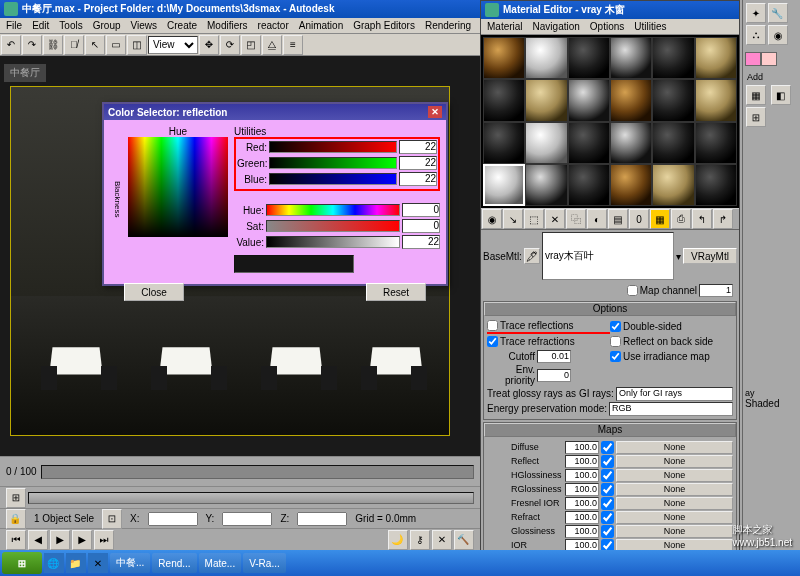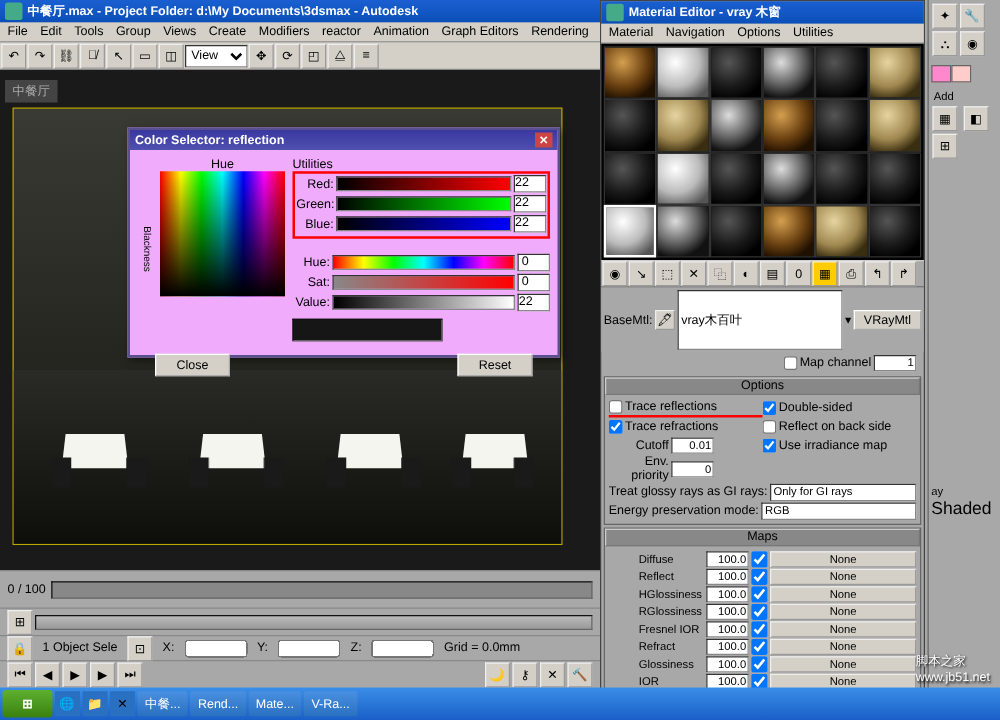--- a/index.html
+++ b/index.html
@@ -39,21 +39,21 @@
 .blackness { width: 12px; font-size: 8px; writing-mode: vertical-rl; text-align: center; }
 .sliders { flex: 1; }
 .slider-row { display: flex; align-items: center; gap: 2px; margin-bottom: 2px; }
 .slider-row label { width: 30px; text-align: right; font-size: 10px; }
 .slider-track { flex: 1; height: 12px; background: linear-gradient(to right, #000, #f00); border: 1px inset #888; }
 .slider-track.green { background: linear-gradient(to right, #000, #0f0); }
 .slider-track.blue { background: linear-gradient(to right, #000, #00f); }
 .slider-track.hue { background: linear-gradient(to right, red, yellow, lime, cyan, blue, magenta, red); }
 .slider-track.sat { background: linear-gradient(to right, #888, #f00); }
 .slider-track.val { background: linear-gradient(to right, #000, #fff); }
-.spin { width: 26px; height: 14px; background: #fff; border: 1px inset #888; font-size: 10px; text-align: right; padding-right: 16px; }
+.spin { width: 38px; height: 14px; background: #fff; border: 1px inset #888; font-size: 10px; text-align: right; padding-right: 0; }
 .swatch { width: 120px; height: 18px; background: #161616; border: 1px inset #666; margin-top: 6px; }
 .dlg-btn { width: 60px; height: 18px; background: #d4d0c8; border: 1px outset #fff; font-size: 10px; }
 .dlg-btns { display: flex; justify-content: space-between; padding: 4px 20px; }
 
 
 .mat-editor { position: absolute; right: 60px; top: 0; width: 260px; height: 560px; background: #a8a8a8; border: 1px solid #444; }
 .mat-editor .titlebar { background: linear-gradient(#1a5fd0, #0a4fb8); }
 .sample-slots { display: grid; grid-template-columns: repeat(6, 1fr); gap: 0; background: #000; padding: 2px; }
 .slot { aspect-ratio: 1; background: radial-gradient(circle at 35% 30%, #ddd, #666 45%, #111 75%); border: 1px solid #333; }
 .slot.sel { border: 2px solid #fff; }
@@ -423,21 +423,21 @@
       <div class="color-cell" style="background:#f8c"></div>
       <div class="color-cell" style="background:#fcc"></div>
     </div>
   <div style="height:4px"></div>
   <div style="font-size:9px;padding:2px">Add</div>
   <span class="tool-btn">▦</span>
   <span class="tool-btn">◧</span>
   <span class="tool-btn">⊞</span>
   <div style="height:260px"></div>
   <div style="font-size:9px">ay</div>
-  <div style="font-size:14px">Shaded</div>
+  <div style="font-size:10px">Shaded</div>
 </div>
 
 <div class="watermark">
   <span>脚本之家</span>
   <span class="sub">www.jb51.net</span>
 </div>
 
 <div class="taskbar">
   <div class="start-btn">⊞</div>
   <span class="tool-btn" style="background:#2a70c0;border:none">🌐</span>

